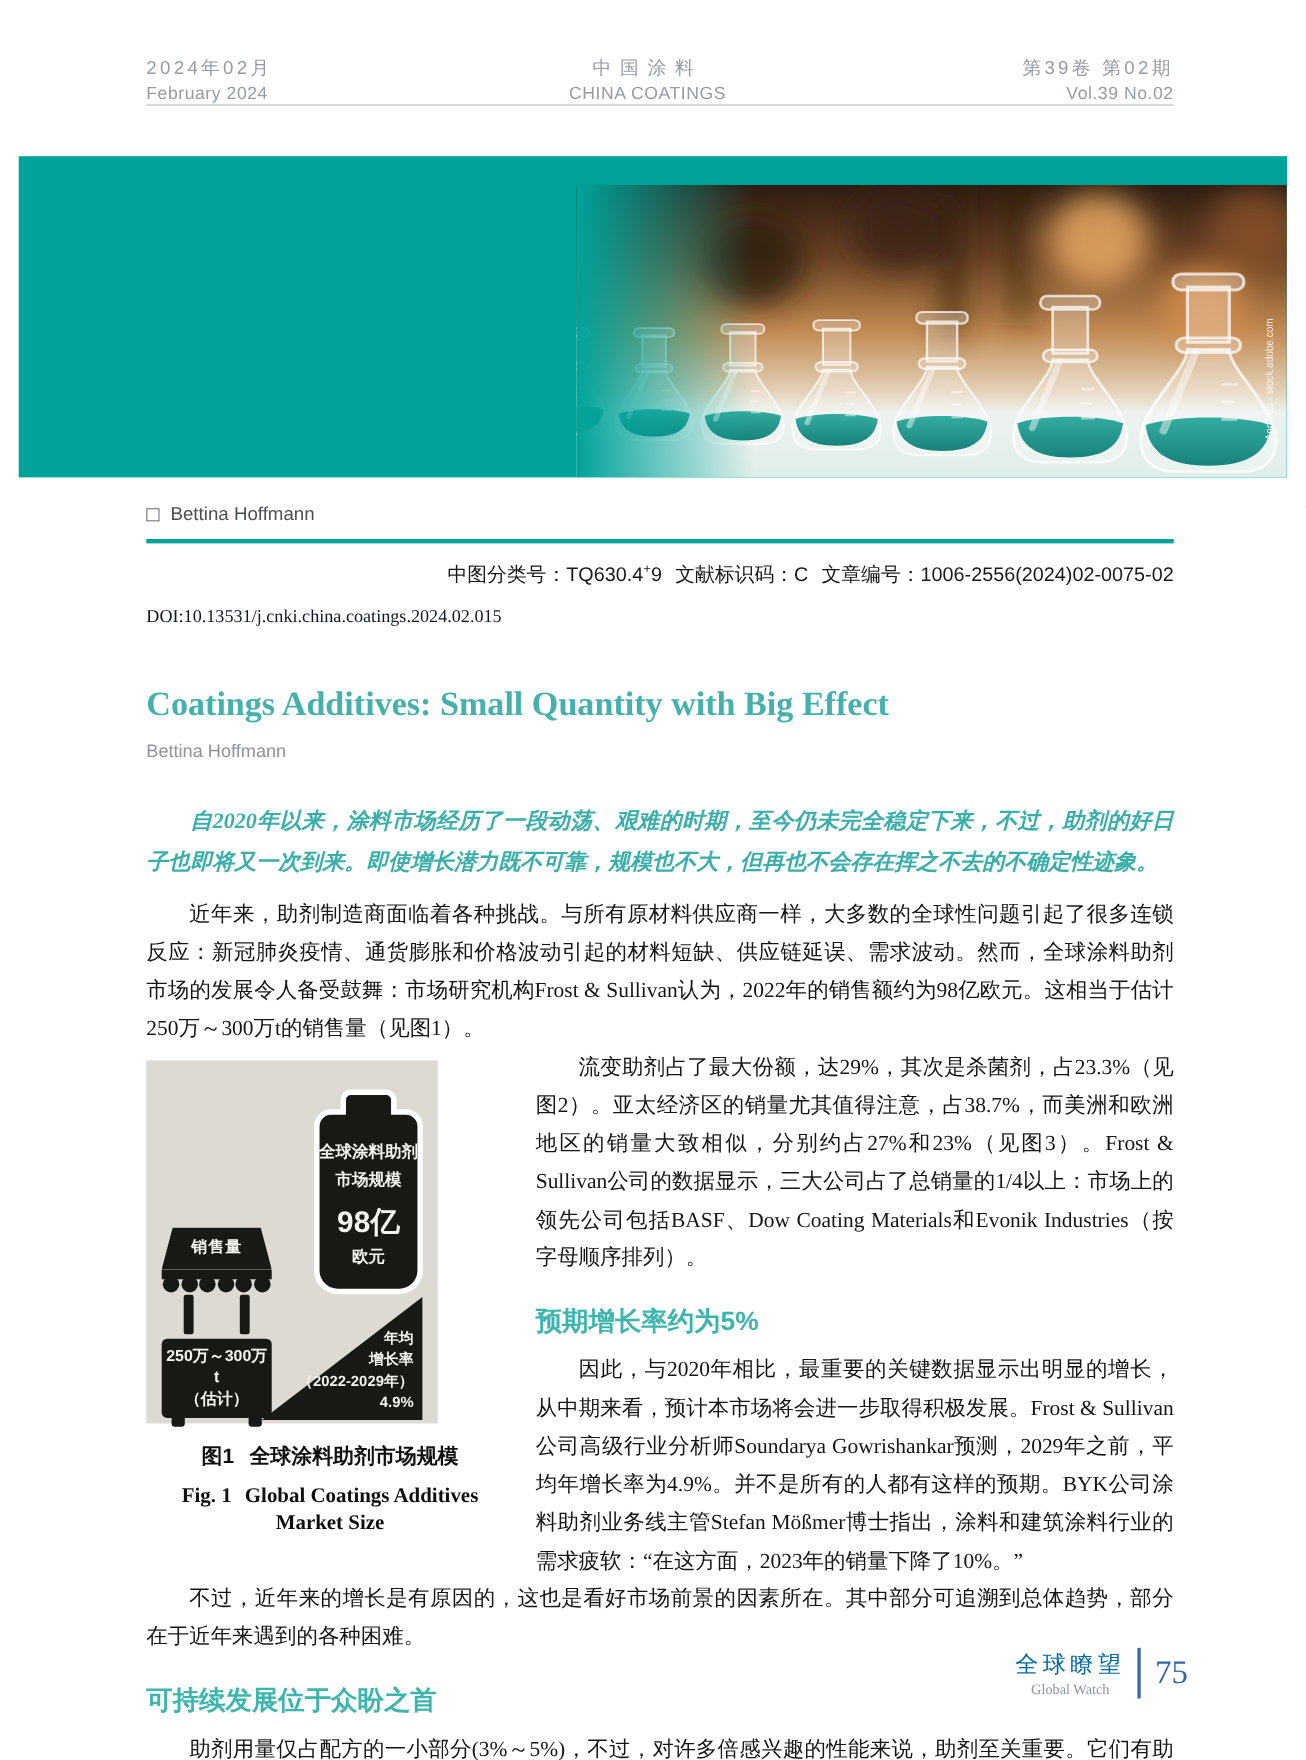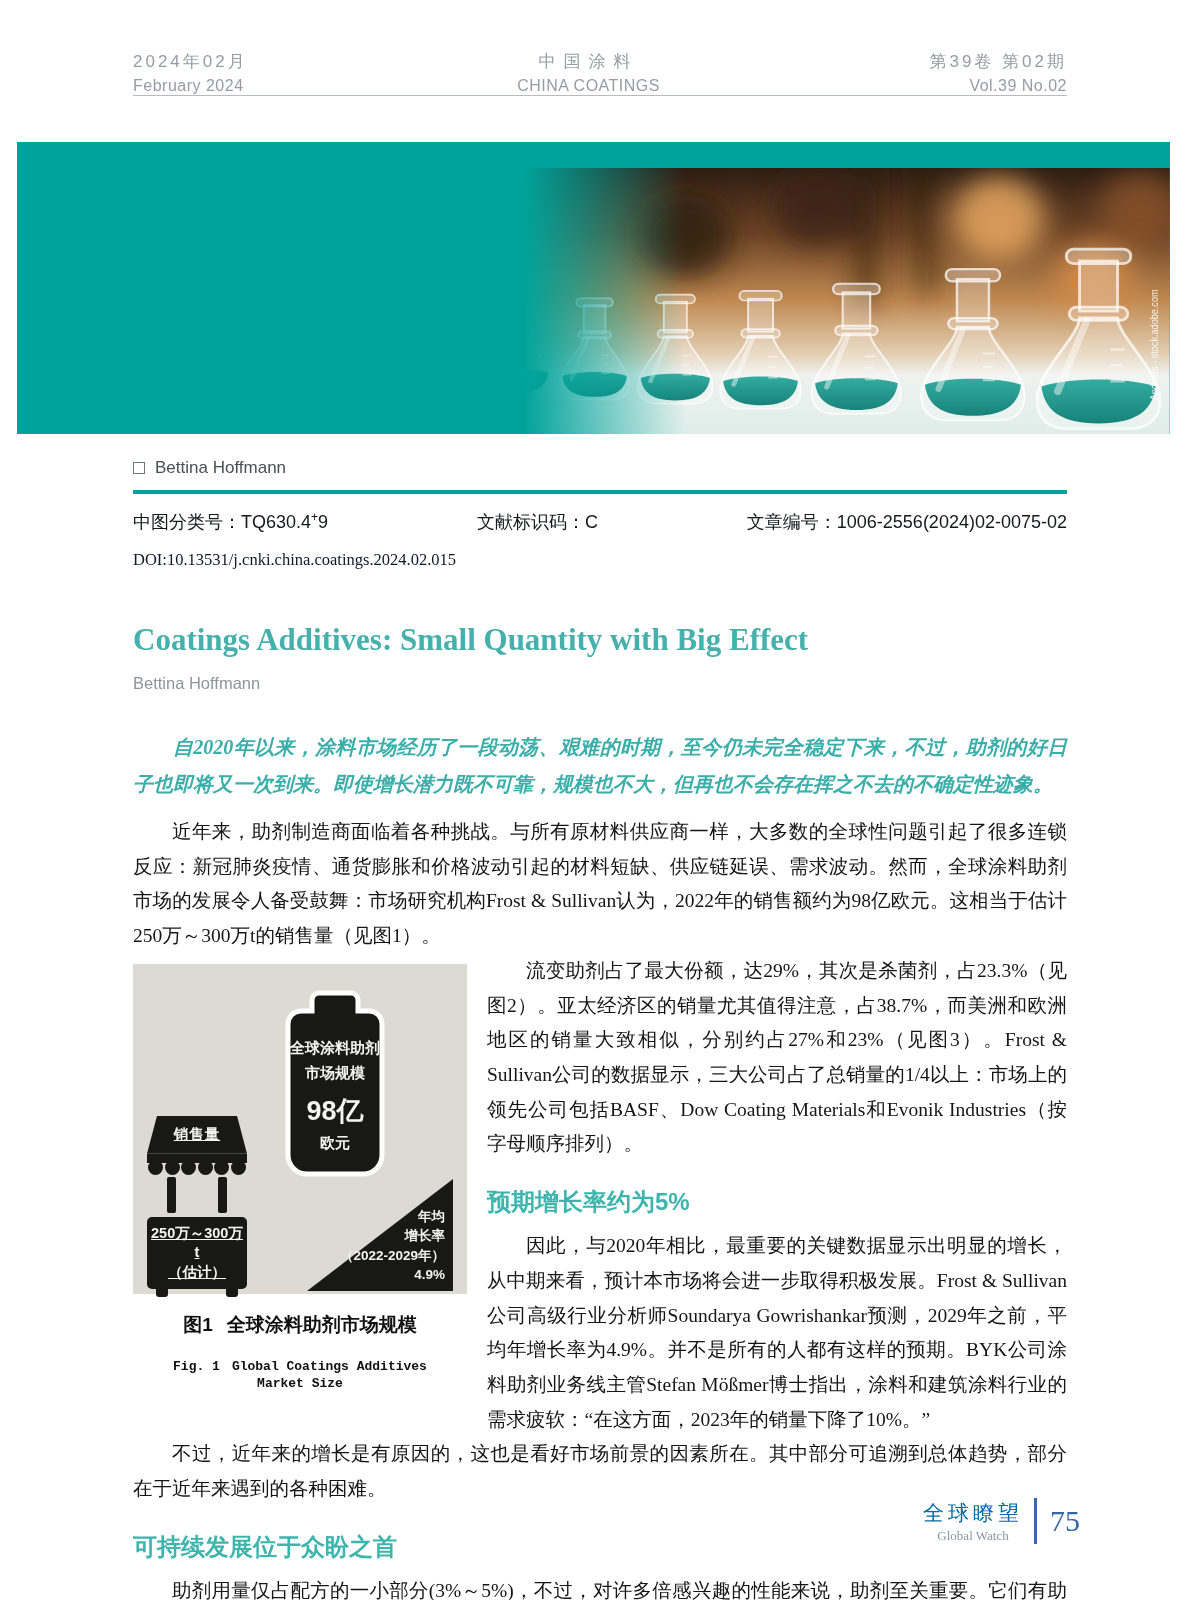--- a/index.html
+++ b/index.html
@@ -24,21 +24,21 @@
   .banner-title{position:absolute;left:140px;top:54px;color:#ffffff;
                 font-family:"Liberation Sans","DejaVu Sans",sans-serif;font-weight:800;
                 font-size:55px;line-height:1.52;letter-spacing:3px;}
 
   
   .content{margin:0 120px 0 133px;}
   .byline{margin-top:24px;display:flex;align-items:center;
           font-family:"Liberation Sans","DejaVu Sans",sans-serif;font-size:17px;color:#4a4f54;}
   .author-square{display:inline-block;width:10px;height:10px;border:1.5px solid #70767c;margin-right:10px;}
   .teal-rule{height:4px;background:#00a39b;margin-top:12px;}
-  .meta-row{display:flex;justify-content:space-between;margin-top:16px;
+  .meta-row{display:flex;justify-content:flex-end;margin-top:16px;
             font-family:"Liberation Sans","DejaVu Sans",sans-serif;font-size:18px;color:#16181a;gap:12px;}
   .meta-row sup{font-size:12px;}
   .doi{margin-top:16px;font-size:16.5px;color:#0f172a;}
 
   
   .title-en{margin-top:52px;font-weight:700;font-size:31px;color:#46b1ac;}
   .author-en{margin-top:16px;font-family:"Liberation Sans","DejaVu Sans",sans-serif;font-size:16.5px;color:#8d949b;}
 
   
   .abstract{margin-top:36px;font-style:italic;font-weight:600;font-size:20px;line-height:1.85;
@@ -46,51 +46,51 @@
 
   
   .article{margin-top:12px;font-size:19.5px;line-height:1.78;text-align:justify;color:#151515;}
   .article p{margin:0;text-indent:2em;}
   .article::after{content:"";display:block;clear:both;}
   h2.section{font-family:"Liberation Sans","DejaVu Sans",sans-serif;font-size:24px;font-weight:700;
              color:#3cb5ad;margin:24px 0 12px;text-indent:0;line-height:1.3;}
 
   
   .fig1{float:left;width:334px;margin:10px 20px 34px 0;}
-  .figbox{position:relative;width:334px;height:330px;background:#dcdad3;}
+  .figbox{position:relative;width:265px;height:330px;background:#dcdad3;}
   .jar{position:absolute;left:150px;top:26px;width:104px;}
   .jar svg{display:block;}
   .jar-text{position:absolute;left:0;right:0;top:46px;text-align:center;color:#f4f4f0;
             font-family:"Liberation Sans","DejaVu Sans",sans-serif;font-weight:700;}
   .jar-l1{font-size:15px;line-height:1.65;}
   .jar-val{font-size:27px;margin-top:13px;line-height:1;}
   .jar-unit{font-size:15px;margin-top:5px;}
   .stall{position:absolute;left:14px;top:152px;width:100px;color:#f4f4f0;
-         font-family:"Liberation Sans","DejaVu Sans",sans-serif;font-weight:700;text-decoration:underline;}
+         font-family:"Liberation Sans","DejaVu Sans",sans-serif;font-weight:700;}
   .awning{height:38px;background:#181815;clip-path:polygon(0 100%,10% 0,90% 0,100% 100%);
           display:flex;align-items:center;justify-content:center;font-size:14.5px;letter-spacing:1px;}
   .awning-strip{height:9px;background:#181815;}
   .scallops{display:flex;justify-content:space-evenly;margin-top:-3px;}
   .scallops i{width:15px;height:15px;border-radius:50%;background:#181815;}
   .legs{display:flex;justify-content:space-between;padding:0 20px;margin-top:2px;}
   .legs i{width:9px;height:36px;background:#181815;border-radius:2px;}
   .stall-body{margin-top:4px;background:#181815;border-radius:5px;padding:7px 2px 6px;
               text-align:center;font-size:14.5px;line-height:1.35;}
   .feet{display:flex;justify-content:space-between;padding:0 9px;margin-top:-1px;}
   .feet i{width:12px;height:9px;background:#181815;border-radius:0 0 3px 3px;}
   .growth{position:absolute;right:14px;bottom:3px;width:146px;height:112px;}
   .growth .tri{position:absolute;right:0;bottom:0;width:0;height:0;
                border-bottom:112px solid #181815;border-left:146px solid transparent;}
   .growth .tri-text{position:absolute;right:8px;bottom:6px;text-align:right;color:#f4f4f0;
                     font-family:"Liberation Sans","DejaVu Sans",sans-serif;font-weight:700;
                     font-size:13.5px;line-height:1.45;}
   .figcap{margin-top:14px;text-align:center;color:#101010;}
   .figcap-cn{font-family:"Liberation Sans","DejaVu Sans",sans-serif;font-weight:700;font-size:19px;}
   .figcap-cn .cap-label{margin-right:14px;}
-  .figcap-en{font-weight:700;font-size:13px;margin-top:16px;line-height:1.35;font-family:Liberation Mono, monospace;}
+  .figcap-en{font-weight:700;font-size:19px;margin-top:5px;line-height:1.35;}
   .figcap-en .cap-label{margin-right:12px;}
 
   
   .page-footer{position:absolute;top:1498px;right:107px;display:flex;align-items:center;}
   .footer-sec{text-align:center;margin-right:11px;}
   .footer-sec-cn{font-family:"Liberation Sans","DejaVu Sans",sans-serif;font-size:21px;
                  letter-spacing:4px;color:#0369a1;}
   .footer-sec-en{font-size:13px;color:#8a95a1;margin-top:1px;}
   .footer-bar{width:3px;height:46px;background:#3a67a3;margin-right:13px;}
   .footer-page{font-size:30px;color:#3565a3;}

